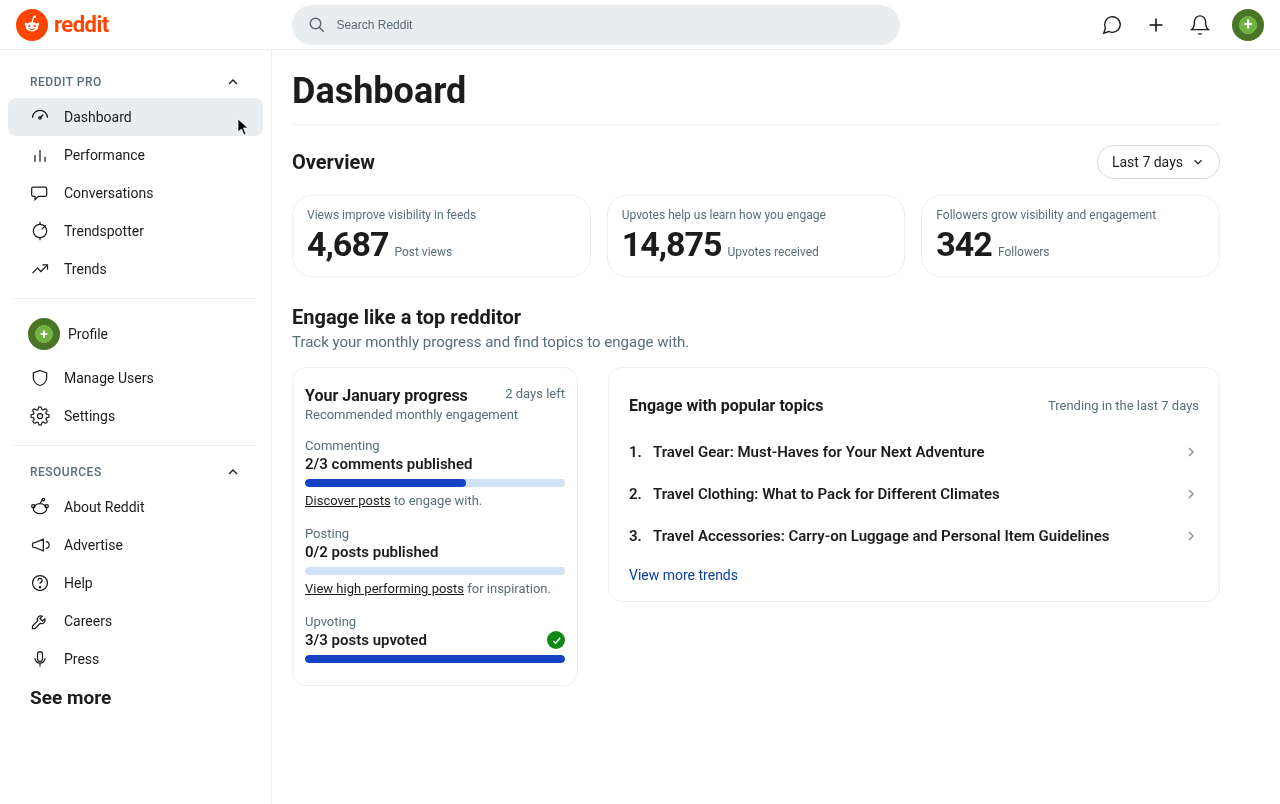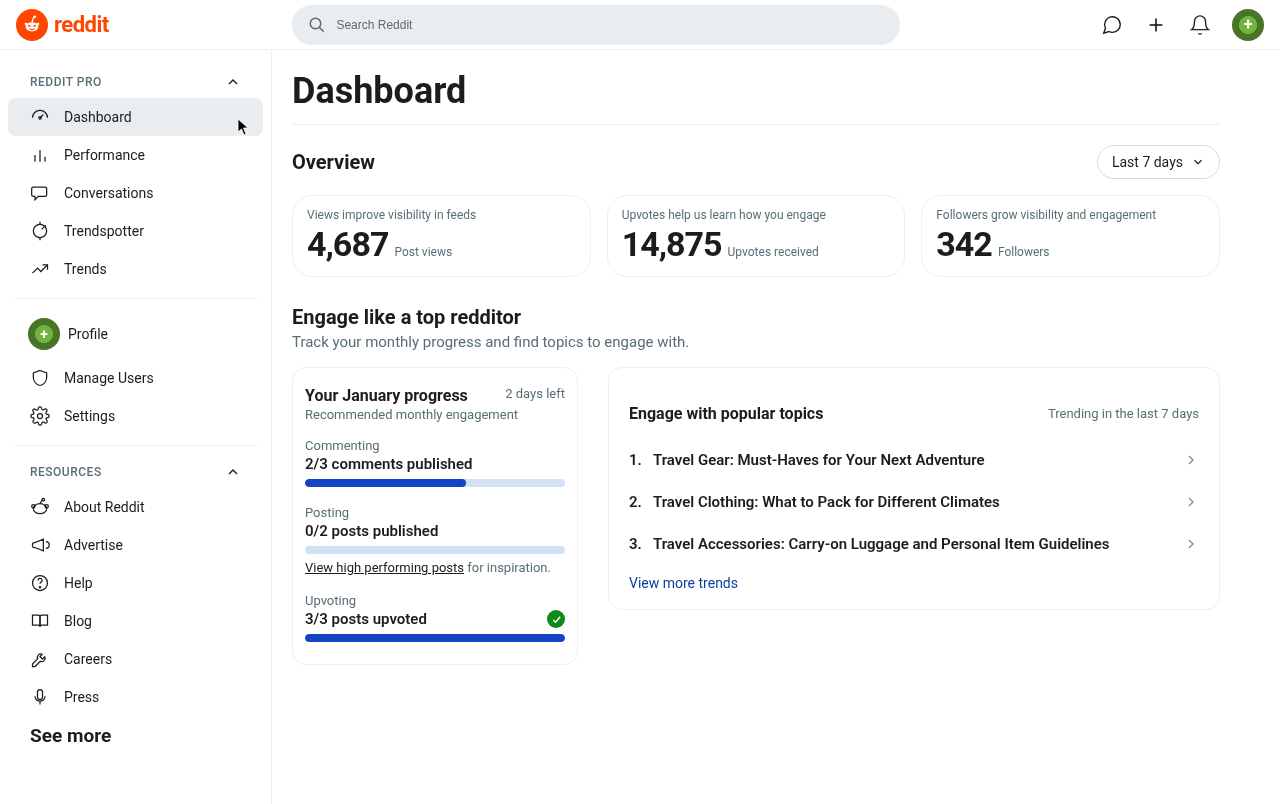--- a/index.html
+++ b/index.html
@@ -61,21 +61,21 @@
 .pitem { margin-bottom:18px; }
 .pitem .lbl { font-size:13px; color:#576f76; }
 .pitem .val { font-size:15px; font-weight:600; margin:2px 0 6px 0; display:flex; align-items:center; justify-content:space-between;}
 .pbar { height:8px; border-radius:6px; background:#d2e1f6; position:relative; overflow:hidden; }
 .pbar .fill { position:absolute; left:0; top:0; bottom:0; background:#1444c4; border-radius:6px; }
 .phint { font-size:13px; color:#576f76; margin-top:6px; }
 .phint .u { text-decoration:underline; cursor:pointer; color:#1c1c1c; }
 .checkicon { width:18px; height:18px; border-radius:50%; background:#0e8a16; display:inline-flex; align-items:center; justify-content:center; }
 .checkicon svg { width:11px; height:11px; stroke:#fff; stroke-width:3; fill:none; }
 
-.topics-card { flex:1; padding:36px 20px 18px 20px; }
+.topics-card { flex:1; padding:28px 20px 18px 20px; }
 .tchdr { display:flex; justify-content:space-between; align-items:center; margin-bottom:16px; }
 .tctitle { font-size:16px; font-weight:700; }
 .tcsub { font-size:13px; color:#576f76; }
 .topic { display:flex; align-items:center; justify-content:space-between; padding:12px 0; cursor:pointer; gap:12px; }
 .topic .txt { display:flex; gap:8px; font-size:15px; font-weight:600; }
 .topic .num { min-width:16px; }
 .topic svg { width:16px; height:16px; stroke:#878a8c; flex-shrink:0; }
 .viewmore { color:#0a3ea4; font-size:14px; margin-top:10px; cursor:pointer; }
 
 .cursor-arrow { position:absolute; left:237px; top:118px; pointer-events:none; }
@@ -243,29 +243,20 @@
             <circle cx="12" cy="12" r="9"></circle>
             <path d="M9.5 9a2.5 2.5 0 1 1 3.5 2.3c-.8.4-1 1-1 1.7"></path>
             <circle cx="12" cy="17" r="0.8" fill="#1c1c1c"></circle>
           </svg>
         </span>
       <span>Help</span>
     </div>
     <div class="navitem">
       <span class="nicon">
           <svg viewBox="0 0 24 24">
-            <path d="M3 5h7a2 2 0 0 1 2 2v12a2 2 0 0 0-2-2H3z"></path>
-            <path d="M21 5h-7a2 2 0 0 0-2 2v12a2 2 0 0 1 2-2h7z"></path>
-          </svg>
-        </span>
-      <span>Blog</span>
-    </div>
-    <div class="navitem">
-      <span class="nicon">
-          <svg viewBox="0 0 24 24">
             <path d="M14.7 6.3a4 4 0 0 0-5.4 5.4L3 18v3h3l6.3-6.3a4 4 0 0 0 5.4-5.4L15 12l-3-3 2.7-2.7z"></path>
           </svg>
         </span>
       <span>Careers</span>
     </div>
     <div class="navitem">
       <span class="nicon">
           <svg viewBox="0 0 24 24">
             <rect x="9" y="3" width="6" height="12" rx="3"></rect>
             <path d="M6 11a6 6 0 0 0 12 0"></path>
@@ -327,20 +318,21 @@
         <div class="pcsub">Recommended monthly engagement</div>
 
         <div class="pitem">
           <div class="lbl">Commenting</div>
           <div class="val">
               <span>2/3 comments published</span>
             </div>
           <div class="pbar">
               <div class="fill" style="width:62%"></div>
             </div>
+          <div class="phint"><span class="u">Discover posts</span><span> to engage with.</span></div>
         </div>
 
         <div class="pitem">
           <div class="lbl">Posting</div>
           <div class="val">
               <span>0/2 posts published</span>
             </div>
           <div class="pbar">
               <div class="fill" style="width:0%"></div>
             </div>

